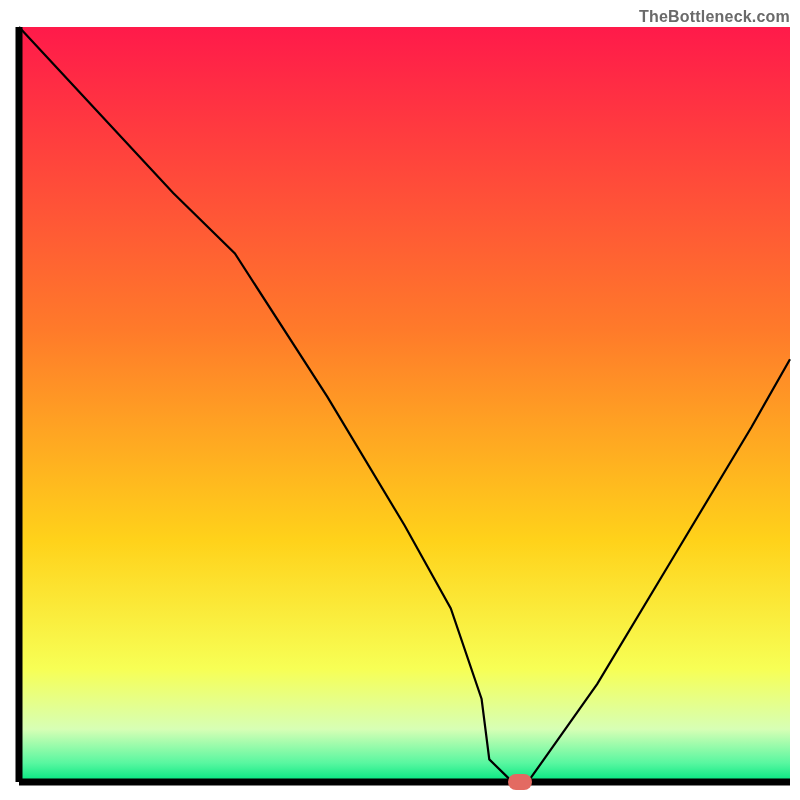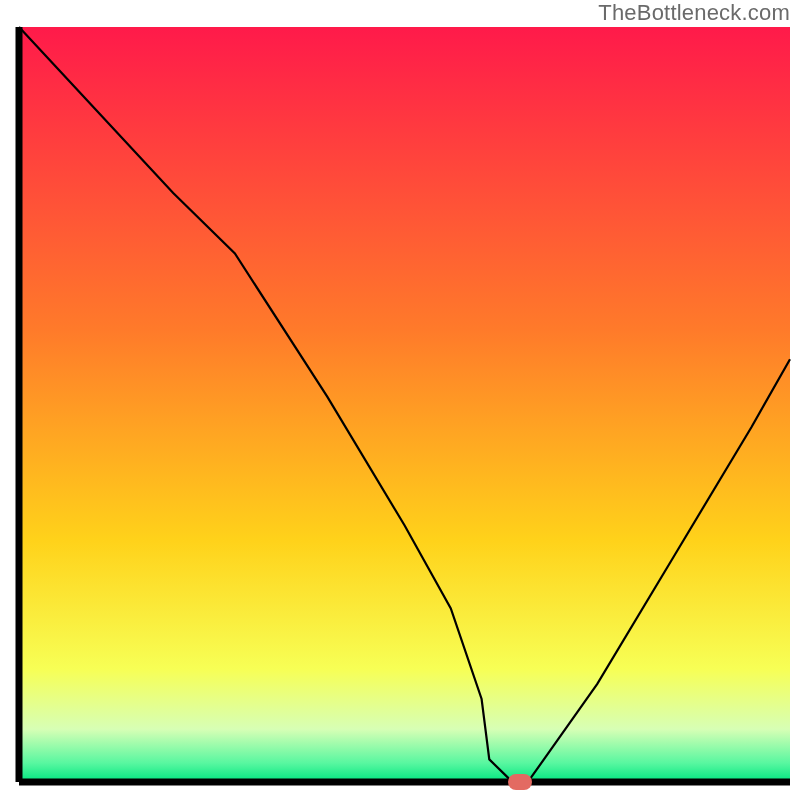--- a/index.html
+++ b/index.html
@@ -10,25 +10,25 @@
     background: #ffffff;
     overflow: hidden;
   }
   .chart-container {
     position: relative;
     width: 800px;
     height: 800px;
   }
   .watermark {
     position: absolute;
-    top: 0;
+    top: 8px;
     right: 10px;
     font-family: Arial, Helvetica, sans-serif;
-    font-size: 22px;
-    font-weight: 400;
+    font-size: 16px;
+    font-weight: 700;
     color: #6a6a6a;
     letter-spacing: 0.2px;
   }
   svg.plot {
     position: absolute;
     left: 0;
     top: 0;
   }
   .marker {
     position: absolute;

